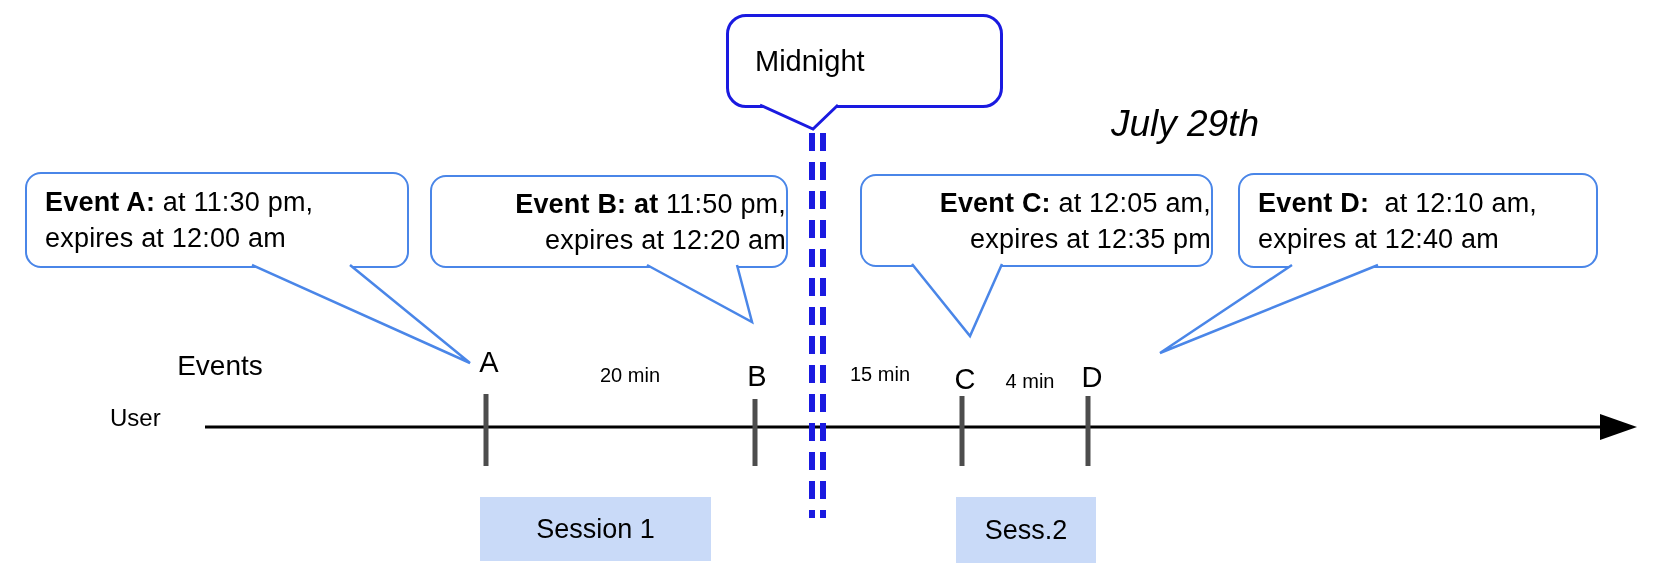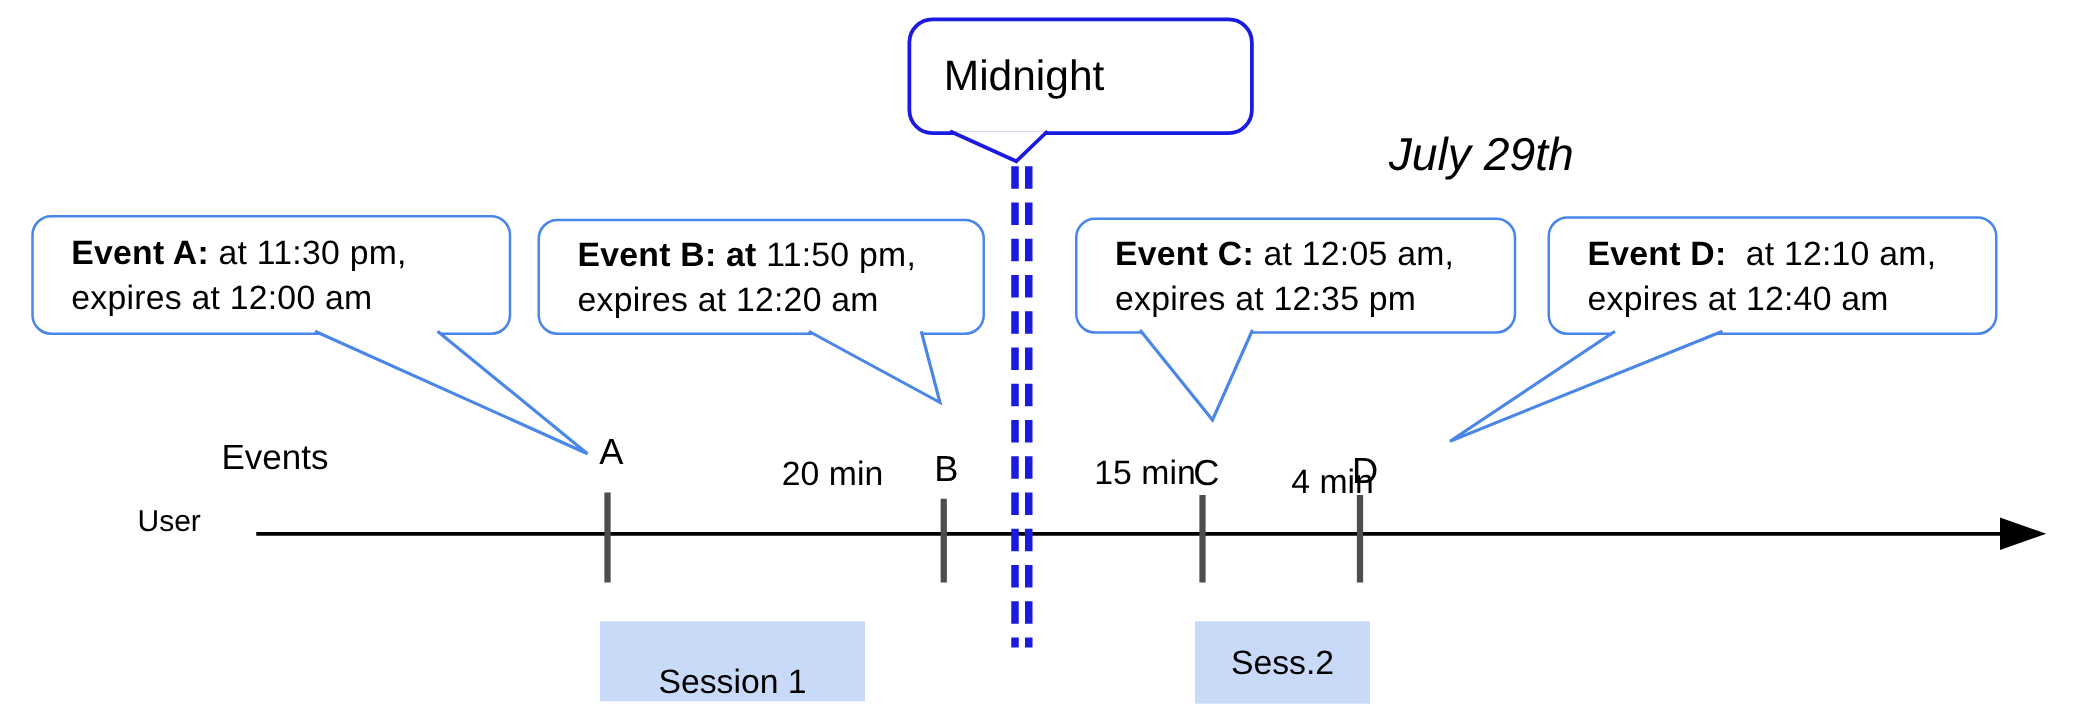--- a/index.html
+++ b/index.html
@@ -8,39 +8,39 @@
     font-family:"Liberation Sans","DejaVu Sans",sans-serif; color:#000;
     overflow:hidden;
   }
   svg.layer { position:absolute; left:0; top:0; pointer-events:none; }
 
   
   .callout {
     position:absolute; box-sizing:border-box; background:#fff;
     border:2.5px solid #4a86e8; border-radius:16px;
     display:flex; flex-direction:column; justify-content:center;
-    padding-left:30px; font-size:27px; line-height:36px; letter-spacing:0.2px;
+    padding-left:18px; font-size:27px; line-height:36px; letter-spacing:0.2px;
   }
   .ev-title { font-weight:bold; }
   .ev-rest  { white-space:pre-wrap; }
 
   
   .midnight-box {
     position:absolute; box-sizing:border-box; left:726px; top:14px;
     width:277px; height:94px; background:#fff;
     border:3px solid #1a1ae0; border-radius:20px;
-    display:flex; align-items:center; padding-left:26px; font-size:34px;
+    display:flex; align-items:center; padding-left:26px; font-size:29px;
   }
 
   .date-label { position:absolute; top:103px; font-size:37px; transform:translateX(-50%); }
   .events-label { position:absolute; left:220px; top:350px; font-size:28px; transform:translateX(-50%); }
   .user-label { position:absolute; left:110px; top:404px; font-size:24px; }
 
   .tick-letter { position:absolute; font-size:29px; transform:translateX(-50%); }
-  .interval { position:absolute; font-size:27px; transform:translateX(-50%);margin-left:36px; }
+  .interval { position:absolute; font-size:20px; transform:translateX(-50%); }
 
   .session {
     position:absolute; background:#c9daf8; display:flex;
     align-items:center; justify-content:center; font-size:27px;
   }
 </style>
 </head>
 <body>
 
 <div class="canvas">
@@ -63,26 +63,26 @@
 
   <div class="midnight-box">
     <span>Midnight</span>
   </div>
 
   <div class="callout" style="left:25px; top:172px; width:384px; height:96px;">
     <div><span class="ev-title">Event A:</span><span class="ev-rest"> at 11:30 pm,</span></div>
     <div>expires at 12:00 am</div>
   </div>
 
-  <div class="callout" style="left:430px; top:175px; width:358px; height:93px;">
+  <div class="callout" style="left:430px; top:175px; width:358px; height:93px;align-items:flex-end;">
     <div><span class="ev-title">Event B: at</span><span class="ev-rest"> 11:50 pm,</span></div>
     <div>expires at 12:20 am</div>
   </div>
 
-  <div class="callout" style="left:860px; top:174px; width:353px; height:93px;">
+  <div class="callout" style="left:860px; top:174px; width:353px; height:93px;text-align:right;">
     <div><span class="ev-title">Event C:</span><span class="ev-rest"> at 12:05 am,</span></div>
     <div>expires at 12:35 pm</div>
   </div>
 
   <div class="callout" style="left:1238px; top:173px; width:360px; height:95px;">
     <div><span class="ev-title">Event D:</span><span class="ev-rest">  at 12:10 am,</span></div>
     <div>expires at 12:40 am</div>
   </div>
 
   <div class="events-label">Events</div>
@@ -90,21 +90,21 @@
 
   <div class="tick-letter" style="left:489px; top:346px;">A</div>
   <div class="tick-letter" style="left:757px; top:360px;">B</div>
   <div class="tick-letter" style="left:965px; top:363px;">C</div>
   <div class="tick-letter" style="left:1092px; top:361px;">D</div>
 
   <div class="interval" style="left:630px; top:364px;">20 min</div>
   <div class="interval" style="left:880px; top:363px;">15 min</div>
   <div class="interval" style="left:1030px; top:370px;">4 min</div>
 
-  <div class="session" style="left:480px; top:497px; width:212px; height:64px;align-items:flex-end;">
+  <div class="session" style="left:480px; top:497px; width:231px; height:64px;">
     <span>Session 1</span>
   </div>
   <div class="session" style="left:956px; top:497px; width:140px; height:66px;">
     <span>Sess.2</span>
   </div>
 
   <svg class="layer" width="1668" height="578">
     <path d="M 760,105 L 813,129 L 838,105" fill="#ffffff" stroke="#1a1ae0" stroke-width="3"></path>
     <path d="M 252,265 L 470,363 L 350,265" fill="#ffffff" stroke="#4a86e8" stroke-width="2.5"></path>
     <path d="M 647,265 L 752,322 L 737,265" fill="#ffffff" stroke="#4a86e8" stroke-width="2.5"></path>

